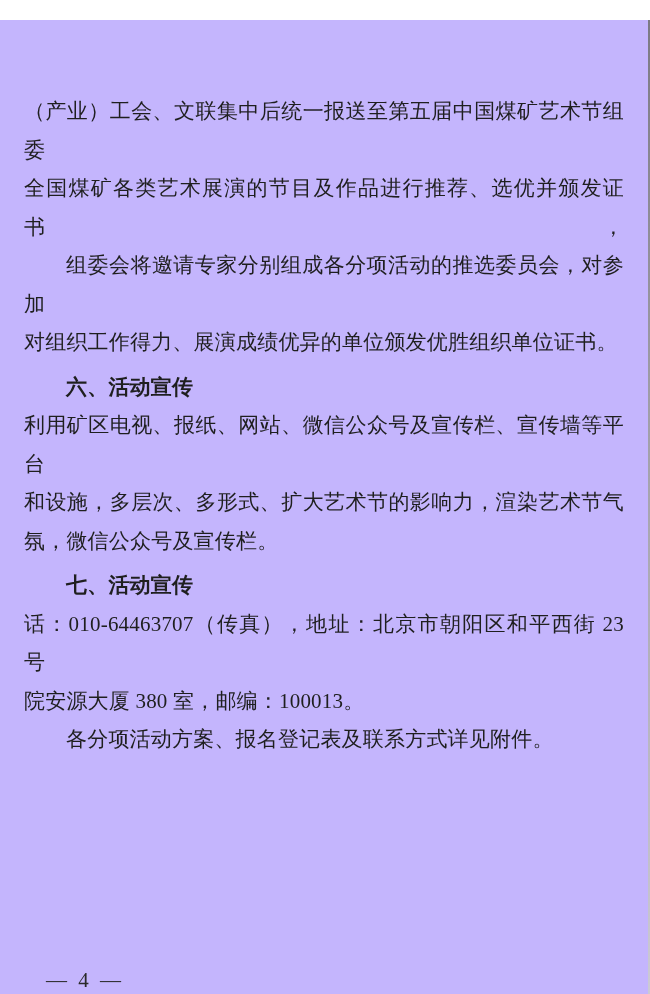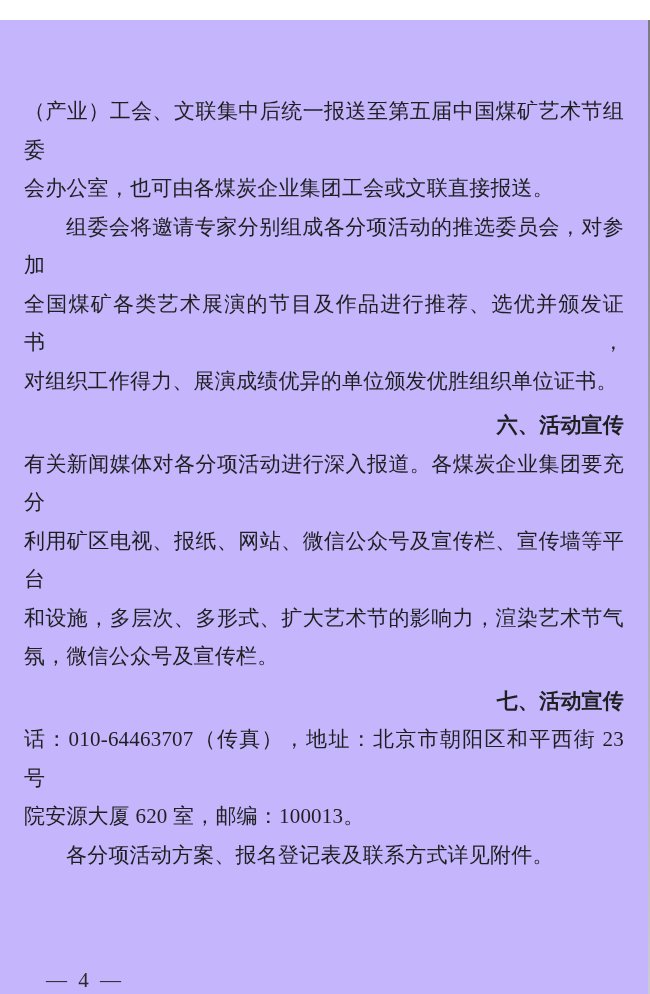--- a/index.html
+++ b/index.html
@@ -34,60 +34,57 @@
     letter-spacing: 0.2px;
   }
   .line { min-height: 38.5px; }
   .j { text-align: justify; text-align-last: justify; }
   .indent { text-indent: 42px; }
   .heading {
     font-family: "Liberation Sans", "DejaVu Sans", sans-serif;
     font-weight: 700;
     text-indent: 42px;
     margin-top: 6px;
-    text-align: right;
   }
   .page-footer {
     position: absolute;
     left: 46px; top: 948px;
     font-size: 21px;
     letter-spacing: 3px;
     color: #2a2a2a;
   }
 </style>
 </head>
 <body>
 
 <div class="page">
 
   <div class="text-block">
 
     <div>
       <div class="line j">（产业）工会、文联集中后统一报送至第五届中国煤矿艺术节组委</div>
-      <div class="line">会办公室，也可由各煤炭企业集团工会或文联直接报送。</div>
     </div>
 
     <div>
+      <div class="line j">全国煤矿各类艺术展演的节目及作品进行推荐、选优并颁发证书，</div>
       <div class="line j indent">组委会将邀请专家分别组成各分项活动的推选委员会，对参加</div>
-      <div class="line j">全国煤矿各类艺术展演的节目及作品进行推荐、选优并颁发证书，</div>
       <div class="line">对组织工作得力、展演成绩优异的单位颁发优胜组织单位证书。</div>
     </div>
 
     <div>
       <div class="line heading">六、活动宣传</div>
-      <div class="line j">有关新闻媒体对各分项活动进行深入报道。各煤炭企业集团要充分</div>
       <div class="line j">利用矿区电视、报纸、网站、微信公众号及宣传栏、宣传墙等平台</div>
       <div class="line j">和设施，多层次、多形式、扩大艺术节的影响力，渲染艺术节气</div>
       <div class="line">氛，微信公众号及宣传栏。</div>
     </div>
 
     <div>
       <div class="line heading">七、活动宣传</div>
       <div class="line j">话：010-64463707（传真），地址：北京市朝阳区和平西街 23 号</div>
-      <div class="line">院安源大厦 620 室，邮编：100013。</div>
+      <div class="line">院安源大厦 380 室，邮编：100013。</div>
       <div class="line indent">各分项活动方案、报名登记表及联系方式详见附件。</div>
     </div>
 
   </div>
 
   <div class="page-footer">— 4 —</div>
 
 </div>
 
 </body></html>

